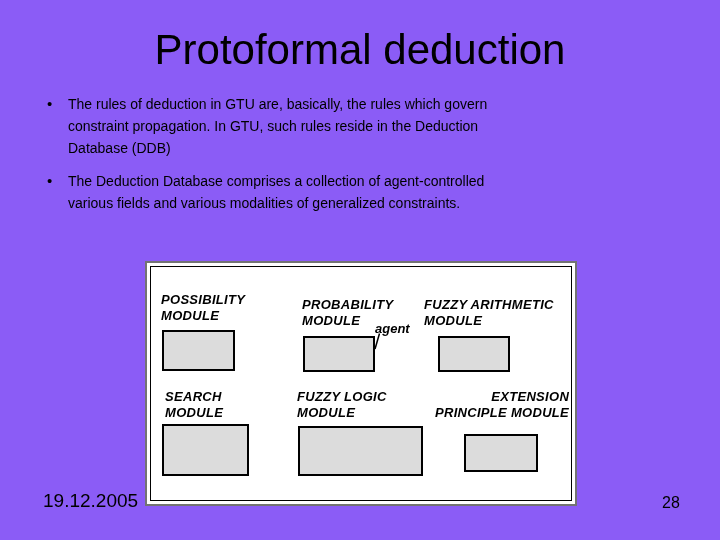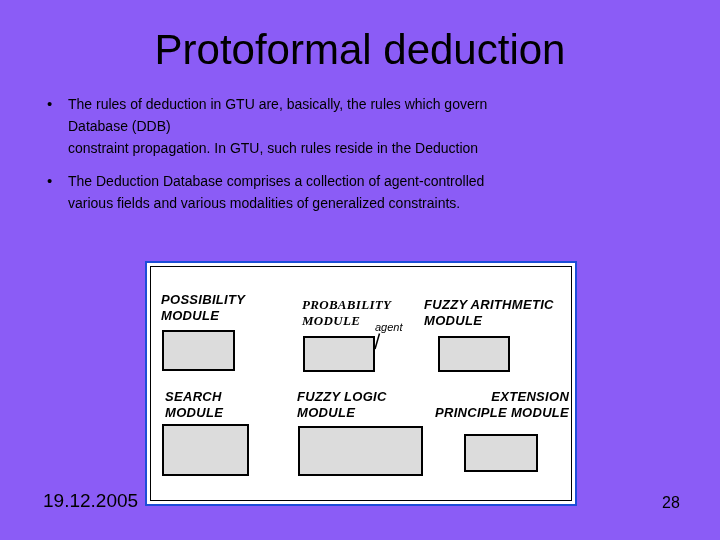--- a/index.html
+++ b/index.html
@@ -51,21 +51,21 @@
     white-space: nowrap;
   }
 
   
   .diagram {
     position: absolute;
     left: 145px;
     top: 261px;
     width: 432px;
     height: 245px;
-    border: 2px solid #1d4ed8;
+    border: 2px solid #737373;
     background: #ffffff;
   }
   .diagram-inner-frame {
     position: absolute;
     left: 3px; top: 3px; right: 3px; bottom: 3px;
     border: 1px solid #000000;
     pointer-events: none;
   }
 
   .module-label {
@@ -79,38 +79,38 @@
   }
   .module-box {
     position: absolute;
     background: #dcdcdc;
     border: 2px solid #000000;
   }
 
   
   .m1-label { left: 14px;  top: 29px;  }
   .m1-box   { left: 15px;  top: 67px;  width: 73px;  height: 41px; }
-  .m2-label { left: 155px; top: 34px; font-family: Liberation Serif, serif;  }
+  .m2-label { left: 155px; top: 34px;  }
   .m2-box   { left: 156px; top: 73px;  width: 72px;  height: 36px; }
   .m3-label { left: 277px; top: 34px;  }
   .m3-box   { left: 291px; top: 73px;  width: 72px;  height: 36px; }
   .m4-label { left: 18px;  top: 126px; }
   .m4-box   { left: 15px;  top: 161px; width: 87px;  height: 52px; }
   .m5-label { left: 150px; top: 126px; }
   .m5-box   { left: 151px; top: 163px; width: 125px; height: 50px; }
   .m6-label { left: 288px; top: 126px; text-align: right; }
   .m6-box   { left: 317px; top: 171px; width: 74px;  height: 38px; }
 
   .agent-label {
     position: absolute;
     left: 228px;
     top: 58px;
-    font-size: 11px;
+    font-size: 13px;
     font-style: italic;
-    font-weight: 400;
+    font-weight: 700;
     white-space: nowrap;
   }
   .agent-line {
     position: absolute;
     left: 222px;
     top: 66px;
     pointer-events: none;
   }
 
   
@@ -134,22 +134,22 @@
 <div class="slide">
 
   <div class="title">Protoformal deduction</div>
 
   <div class="bullets">
 
     <div class="bullet">
       <div class="bullet-marker">•</div>
       <div class="bullet-lines">
         <div class="bullet-line">The rules of deduction in GTU are, basically, the rules which govern</div>
+        <div class="bullet-line">constraint propagation. In GTU, such rules reside in the Deduction</div>
         <div class="bullet-line">Database (DDB)</div>
-        <div class="bullet-line">constraint propagation. In GTU, such rules reside in the Deduction</div>
       </div>
     </div>
 
     <div class="bullet">
       <div class="bullet-marker">•</div>
       <div class="bullet-lines">
         <div class="bullet-line">The Deduction Database comprises a collection of agent-controlled</div>
         <div class="bullet-line">various fields and various modalities of generalized constraints.</div>
       </div>
     </div>

